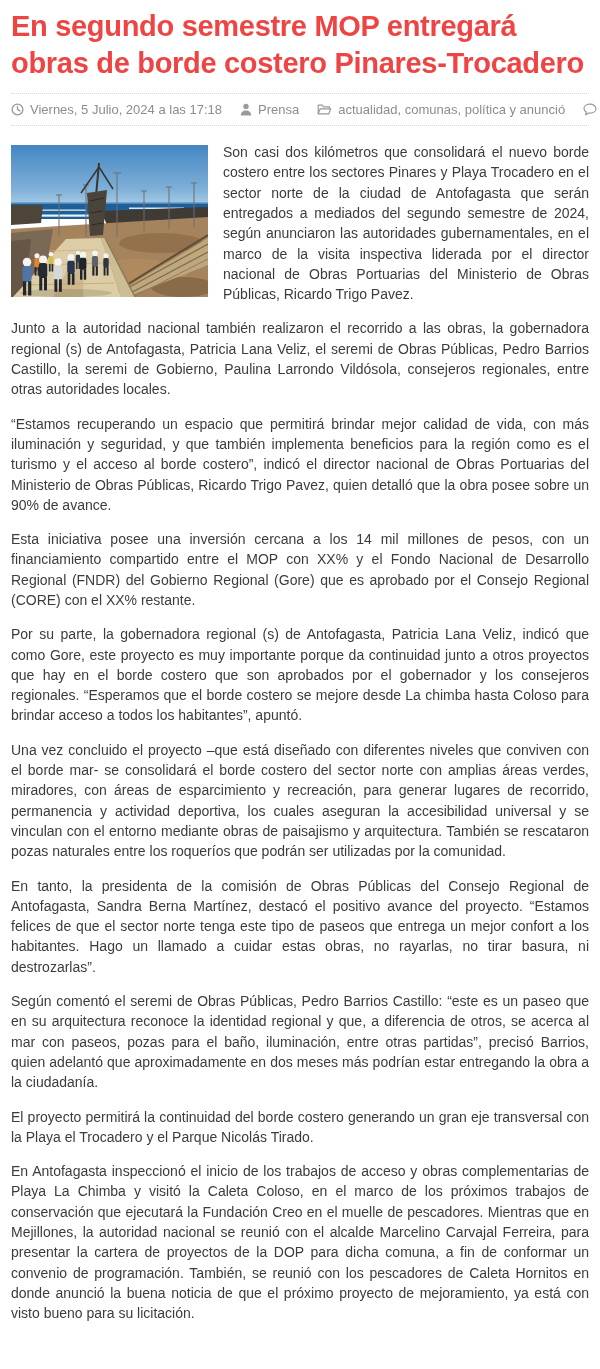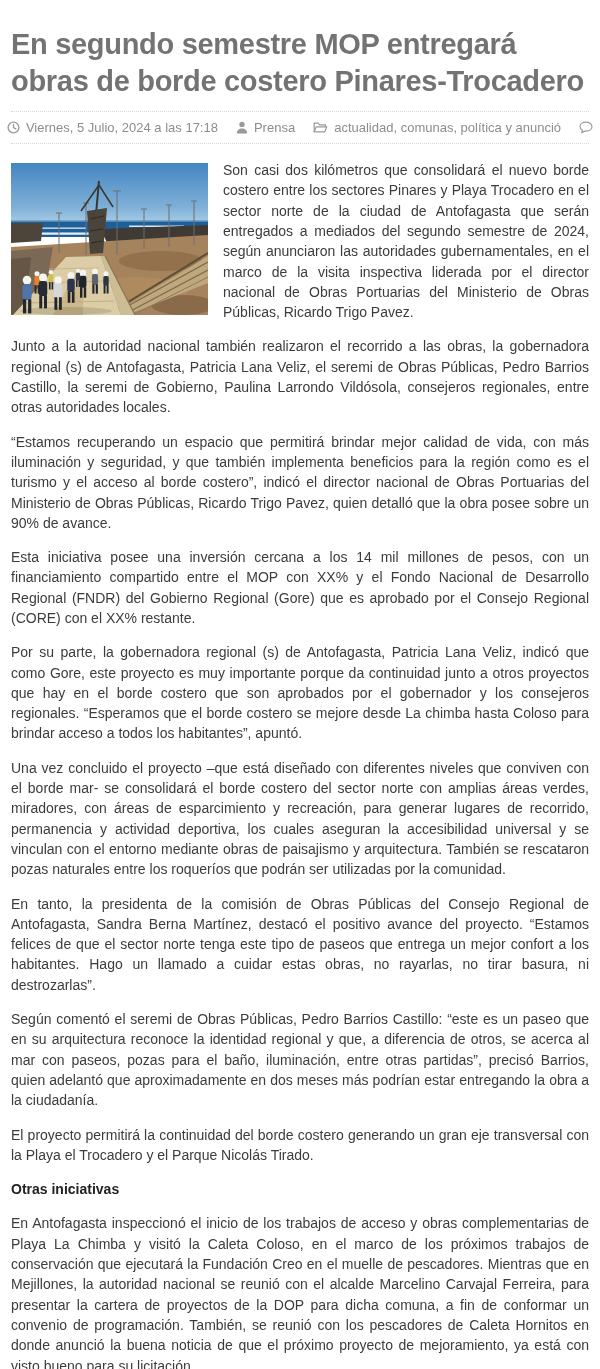--- a/index.html
+++ b/index.html
@@ -1,20 +1,20 @@
 <!DOCTYPE html>
 <html lang="es"><head>
 <meta charset="utf-8">
 <style>
   html,body{margin:0;padding:0;background:#ffffff;}
   body{font-family:"Liberation Sans","DejaVu Sans",sans-serif;}
   .page{width:600px;box-sizing:border-box;padding:6px 11px 12px 11px;background:#fff;}
-  .title{font-size:29px;line-height:1.26;font-weight:bold;color:#737373;margin:20px 0 12px 0;letter-spacing:-0.3px;}
+  .title{font-size:29px;line-height:1.26;font-weight:bold;color:#ef4444;margin:2px 0 12px 0;letter-spacing:-0.3px;}
   .meta{display:flex;align-items:center;gap:18px;border-top:1px dotted #d8d8d8;border-bottom:1px dotted #d8d8d8;
-        padding:8px 0;color:#8d8d8d;font-size:13px;justify-content:center;}
+        padding:8px 0;color:#8d8d8d;font-size:13px;}
   .meta-item{display:inline-flex;align-items:center;gap:6px;white-space:nowrap;}
   .meta-item svg{flex:0 0 auto;}
   .content{margin-top:16px;font-size:14px;line-height:1.45;color:#3c3c3c;text-align:justify;}
   .content p{margin:0 0 14px 0;}
   .sub{font-size:14px;line-height:1.45;color:#222;font-weight:bold;margin:0 0 14px 0;text-align:left;}
   .photo{float:left;width:197px;height:152px;margin:3px 15px 6px 0;padding:0;overflow:hidden;}
   .photo svg{display:block;width:197px;height:152px;}
   .clearfix::after{content:"";display:block;clear:both;}
 </style>
 </head>
@@ -149,18 +149,17 @@
     <p>Son casi dos kilómetros que consolidará el nuevo borde costero entre los sectores Pinares y Playa Trocadero en el sector norte de la ciudad de Antofagasta que serán entregados a mediados del segundo semestre de 2024, según anunciaron las autoridades gubernamentales, en el marco de la visita inspectiva liderada por el director nacional de Obras Portuarias del Ministerio de Obras Públicas, Ricardo Trigo Pavez.</p>
     <p>Junto a la autoridad nacional también realizaron el recorrido a las obras, la gobernadora regional (s) de Antofagasta, Patricia Lana Veliz, el seremi de Obras Públicas, Pedro Barrios Castillo, la seremi de Gobierno, Paulina Larrondo Vildósola, consejeros regionales, entre otras autoridades locales.</p>
     <p>“Estamos recuperando un espacio que permitirá brindar mejor calidad de vida, con más iluminación y seguridad, y que también implementa beneficios para la región como es el turismo y el acceso al borde costero”, indicó el director nacional de Obras Portuarias del Ministerio de Obras Públicas, Ricardo Trigo Pavez, quien detalló que la obra posee sobre un 90% de avance.</p>
     <p>Esta iniciativa posee una inversión cercana a los 14 mil millones de pesos, con un financiamiento compartido entre el MOP con XX% y el Fondo Nacional de Desarrollo Regional (FNDR) del Gobierno Regional (Gore) que es aprobado por el Consejo Regional (CORE) con el XX% restante.</p>
     <p>Por su parte, la gobernadora regional (s) de Antofagasta, Patricia Lana Veliz, indicó que como Gore, este proyecto es muy importante porque da continuidad junto a otros proyectos que hay en el borde costero que son aprobados por el gobernador y los consejeros regionales. “Esperamos que el borde costero se mejore desde La chimba hasta Coloso para brindar acceso a todos los habitantes”, apuntó.</p>
     <p>Una vez concluido el proyecto –que está diseñado con diferentes niveles que conviven con el borde mar- se consolidará el borde costero del sector norte con amplias áreas verdes, miradores, con áreas de esparcimiento y recreación, para generar lugares de recorrido, permanencia y actividad deportiva, los cuales aseguran la accesibilidad universal y se vinculan con el entorno mediante obras de paisajismo y arquitectura. También se rescataron pozas naturales entre los roqueríos que podrán ser utilizadas por la comunidad.</p>
     <p>En tanto, la presidenta de la comisión de Obras Públicas del Consejo Regional de Antofagasta, Sandra Berna  Martínez, destacó el positivo avance del proyecto. “Estamos felices de que el sector norte tenga este tipo de paseos que entrega un mejor confort a los habitantes. Hago un llamado a cuidar estas obras, no rayarlas, no tirar basura, ni destrozarlas”.</p>
     <p>Según comentó el seremi de Obras Públicas, Pedro Barrios Castillo: “este es un paseo que en su arquitectura reconoce la identidad regional y que, a diferencia de otros, se acerca al mar con paseos, pozas para el baño, iluminación, entre otras partidas”, precisó Barrios, quien adelantó que aproximadamente en dos meses más podrían estar entregando la obra a la ciudadanía.</p>
     <p>El proyecto permitirá la continuidad del borde costero generando un gran eje transversal con la Playa el Trocadero y el Parque Nicolás Tirado.</p>
 
-    <h2 class="sub">Otras iniciativas</h2>
 
     <p>En Antofagasta inspeccionó el inicio de los trabajos de acceso y obras complementarias de Playa La Chimba y visitó la Caleta Coloso, en el marco de los próximos trabajos de conservación que ejecutará la Fundación Creo en el muelle de pescadores. Mientras que en Mejillones, la autoridad nacional se reunió con el alcalde Marcelino Carvajal Ferreira, para presentar la cartera de proyectos de la DOP para dicha comuna, a fin de conformar un convenio de programación. También, se reunió con los pescadores de Caleta Hornitos en donde anunció la buena noticia de que el próximo proyecto de mejoramiento, ya está con visto bueno para su licitación.</p>
 
   </div>
 </div>
 
 </body></html>

